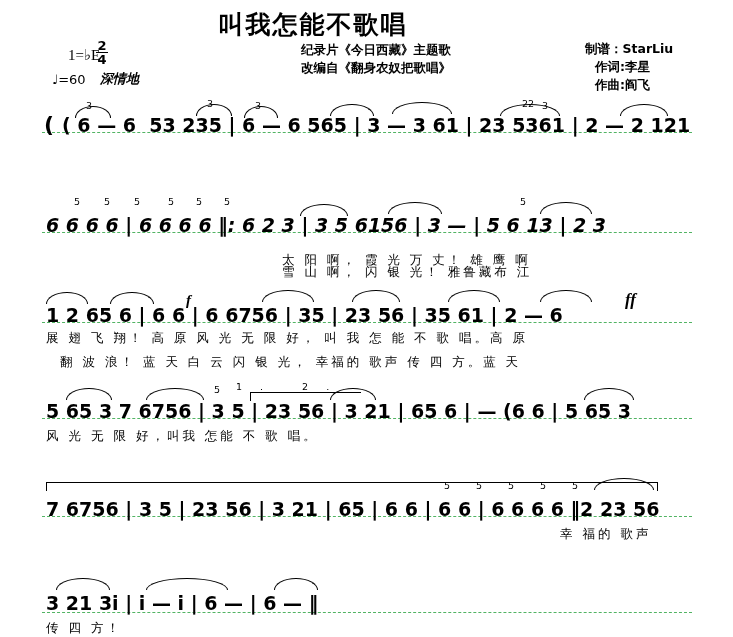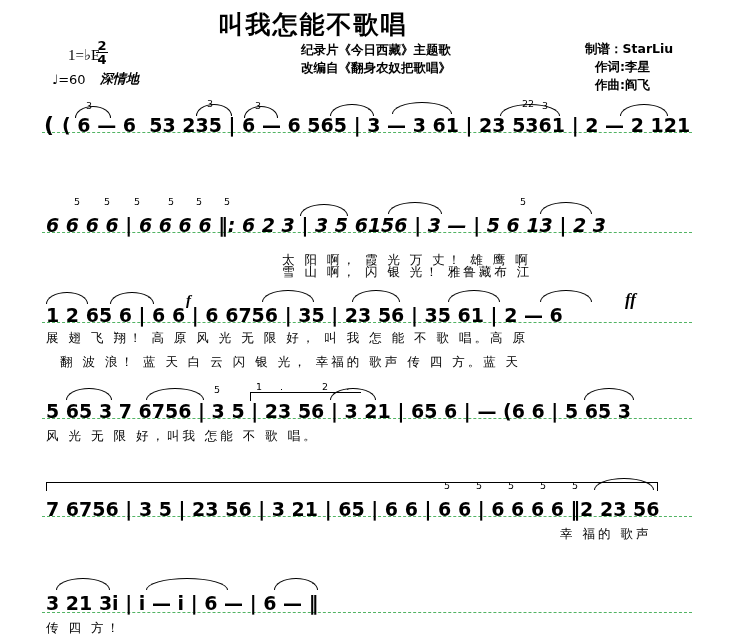--- a/index.html
+++ b/index.html
@@ -124,21 +124,21 @@
   <div class="lyr" style="left:46px;top:330px;letter-spacing:3px;">展 翅 飞 翔！ 高 原 风 光 无 限 好， 叫 我 怎 能 不 歌 唱。高 原</div>
   <div class="lyr" style="left:60px;top:354px;letter-spacing:3px;">翻 波 浪！ 蓝 天 白 云 闪 银 光， 幸福的 歌声 传 四 方。蓝 天</div>
 
   <div class="guide" style="left:42px;top:418px;width:650px;"></div>
 
   <div class="slur" style="left:66px;top:388px;width:44px;"></div>
   <div class="slur" style="left:146px;top:388px;width:56px;"></div>
   <div class="tiny" style="left:214px;top:384px;">5</div>
   <div class="slur" style="left:330px;top:388px;width:44px;"></div>
   <div class="slur" style="left:584px;top:388px;width:48px;"></div>
-  <div class="tiny" style="left:256px;top:381px;letter-spacing:18px;">1. 2.</div>
+  <div class="tiny" style="left:236px;top:381px;letter-spacing:18px;">1. 2.</div>
   <div style="position:absolute;left:250px;top:392px;width:110px;height:8px;border-left:1.4px solid #000;border-top:1.4px solid #000;"></div>
 
   <div class="notes" style="left:46px;top:400px;">5 65 3 7 6756 | 3 5 | 23 56 | 3 21 | 65 6 | — (6 6 | 5 65 3</div>
   <div class="lyr" style="left:46px;top:428px;letter-spacing:3px;">风 光 无 限 好，叫我 怎能 不 歌 唱。</div>
 
   <div class="guide" style="left:42px;top:516px;width:650px;"></div>
 
   <div style="position:absolute;left:46px;top:482px;width:610px;height:8px;border-left:1.4px solid #000;border-top:1.4px solid #000;border-right:1.4px solid #000;"></div>
   <div class="tiny" style="left:444px;top:480px;">5</div>
   <div class="tiny" style="left:476px;top:480px;">5</div>

